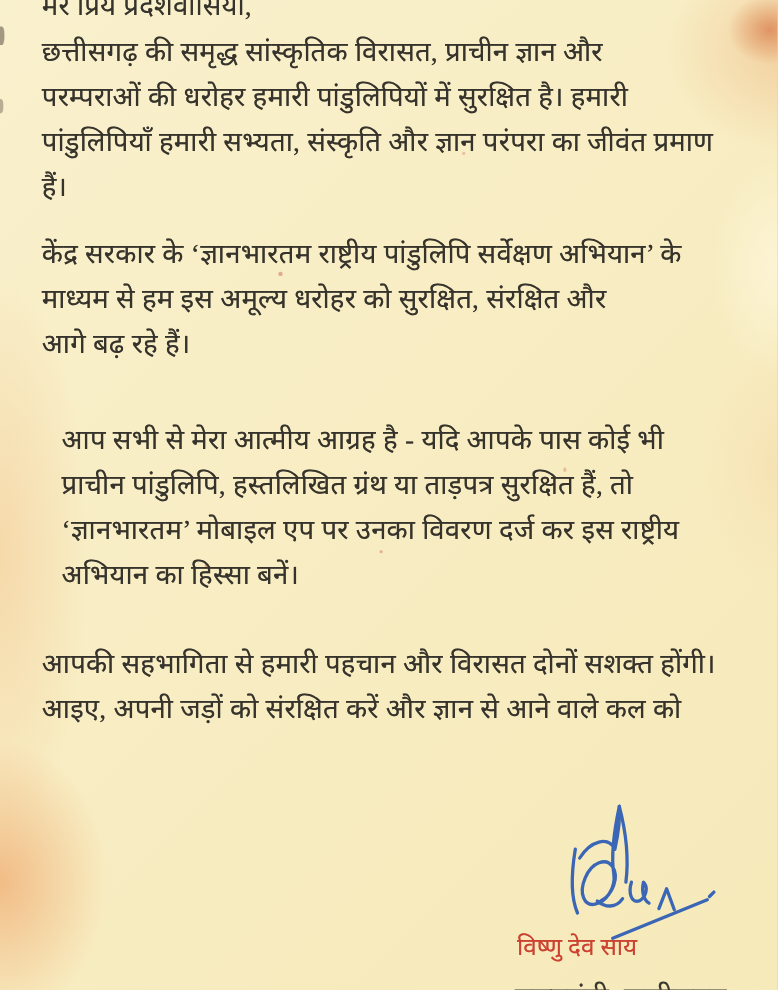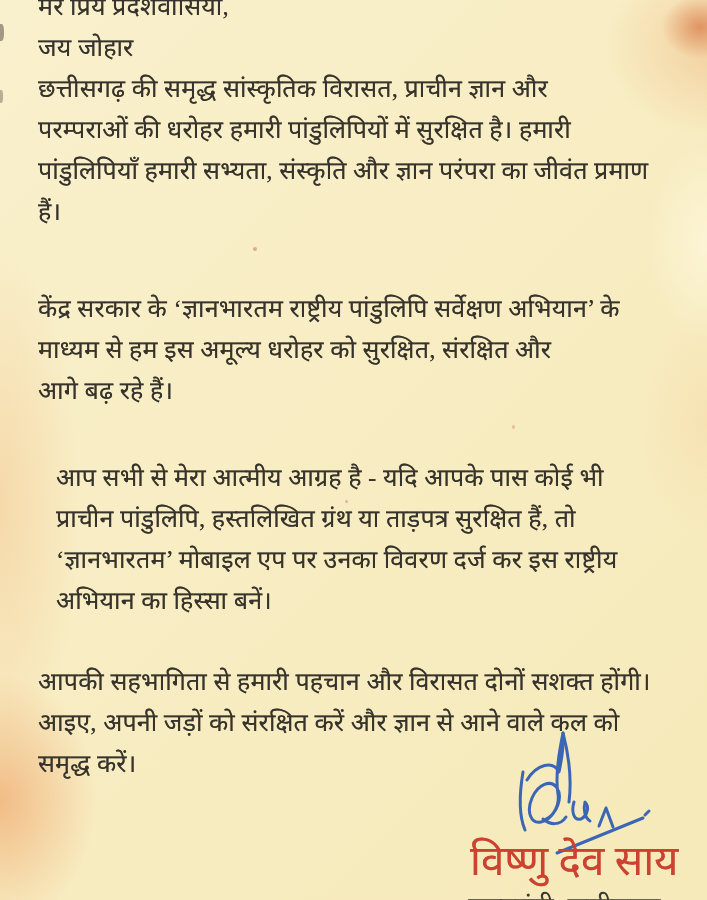--- a/index.html
+++ b/index.html
@@ -26,35 +26,35 @@
     right: 16px;
   }
   .line {
     font-size: 25px;
     line-height: 41px;
     white-space: nowrap;
     letter-spacing: 0.2px;
     text-shadow: 0 0 0.5px rgba(55,48,38,0.55);
   }
   .para-1 { margin-top: 0; }
-  .para-2 { margin-top: 56px; }
+  .para-2 { margin-top: 20px; }
   .para-3 { margin-top: 46px; margin-left: 18px; }
   .para-4 { margin-top: 40px; }
   .signature-svg {
     position: absolute;
     left: 513px;
     top: 722px;
     width: 150px;
     height: 145px;
   }
   .signatory-name {
     position: absolute;
     left: 470px;
     top: 841px;
-    font-size: 42px;
+    font-size: 22px;
     line-height: 40px;
     white-space: nowrap;
     text-shadow: 0 0 0.5px rgba(180,50,35,0.5);
   }
   .signatory-title-clipped {
     position: absolute;
     left: 468px;
     top: 889px;
     font-size: 27px;
     line-height: 36px;
@@ -80,21 +80,20 @@
   <div class="speck s3"></div>
   <div class="speck s4"></div>
   <div class="speck s5"></div>
   <div class="speck s6"></div>
   <div class="speck s7"></div>
 
   <div class="letter-body">
 
     <div class="salutation">
       <div class="line">मेरे प्रिय प्रदेशवासियों,</div>
-      <div class="line">जय जोहार</div>
     </div>
 
     <div class="para para-1">
       <div class="line">छत्तीसगढ़ की समृद्ध सांस्कृतिक विरासत, प्राचीन ज्ञान और</div>
       <div class="line">परम्पराओं  की धरोहर हमारी पांडुलिपियों में सुरक्षित है। हमारी</div>
       <div class="line">पांडुलिपियाँ हमारी सभ्यता, संस्कृति और ज्ञान परंपरा का जीवंत प्रमाण</div>
       <div class="line">हैं।</div>
     </div>
 
     <div class="para para-2">
@@ -106,21 +105,20 @@
     <div class="para para-3">
       <div class="line">आप सभी से मेरा आत्मीय आग्रह है - यदि आपके पास कोई भी</div>
       <div class="line">प्राचीन पांडुलिपि, हस्तलिखित ग्रंथ या ताड़पत्र सुरक्षित हैं, तो</div>
       <div class="line">‘ज्ञानभारतम’ मोबाइल एप पर उनका विवरण दर्ज कर इस राष्ट्रीय</div>
       <div class="line">अभियान का हिस्सा बनें।</div>
     </div>
 
     <div class="para para-4">
       <div class="line">आपकी सहभागिता से हमारी पहचान और विरासत दोनों सशक्त होंगी।</div>
       <div class="line">आइए, अपनी जड़ों को संरक्षित करें और ज्ञान से आने वाले कल को</div>
-      <div class="line">समृद्ध करें।</div>
     </div>
 
   </div>
 
   <svg class="signature-svg" viewBox="0 0 150 145" xmlns="http://www.w3.org/2000/svg">
     <g fill="none" stroke-linecap="round" stroke-linejoin="round" stroke-width="3" stroke="#3a66b5">
       <path d="M10 50 C 6 74, 6 94, 12 108"></path>
       <path d="M14 58 C 24 42, 40 38, 46 50 C 49 36, 51 22, 50 11 C 46 30, 42 54, 45 72 C 47 85, 38 98, 28 100 C 18 102, 13 90, 19 76 C 25 62, 38 57, 44 66 C 50 75, 44 92, 33 97"></path>
       <path d="M50 11 C 55 30, 59 56, 56 80"></path>
       <path d="M30 97 C 37 103, 47 104, 53 95"></path>

